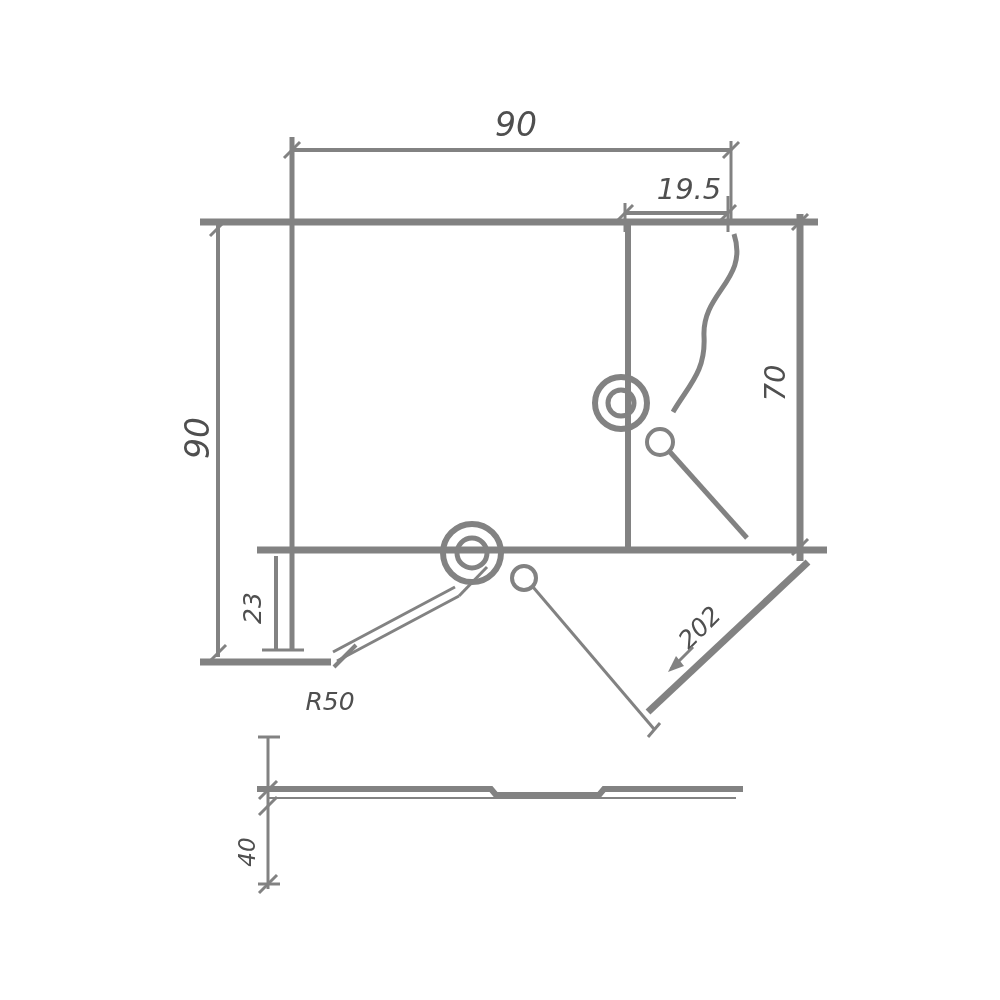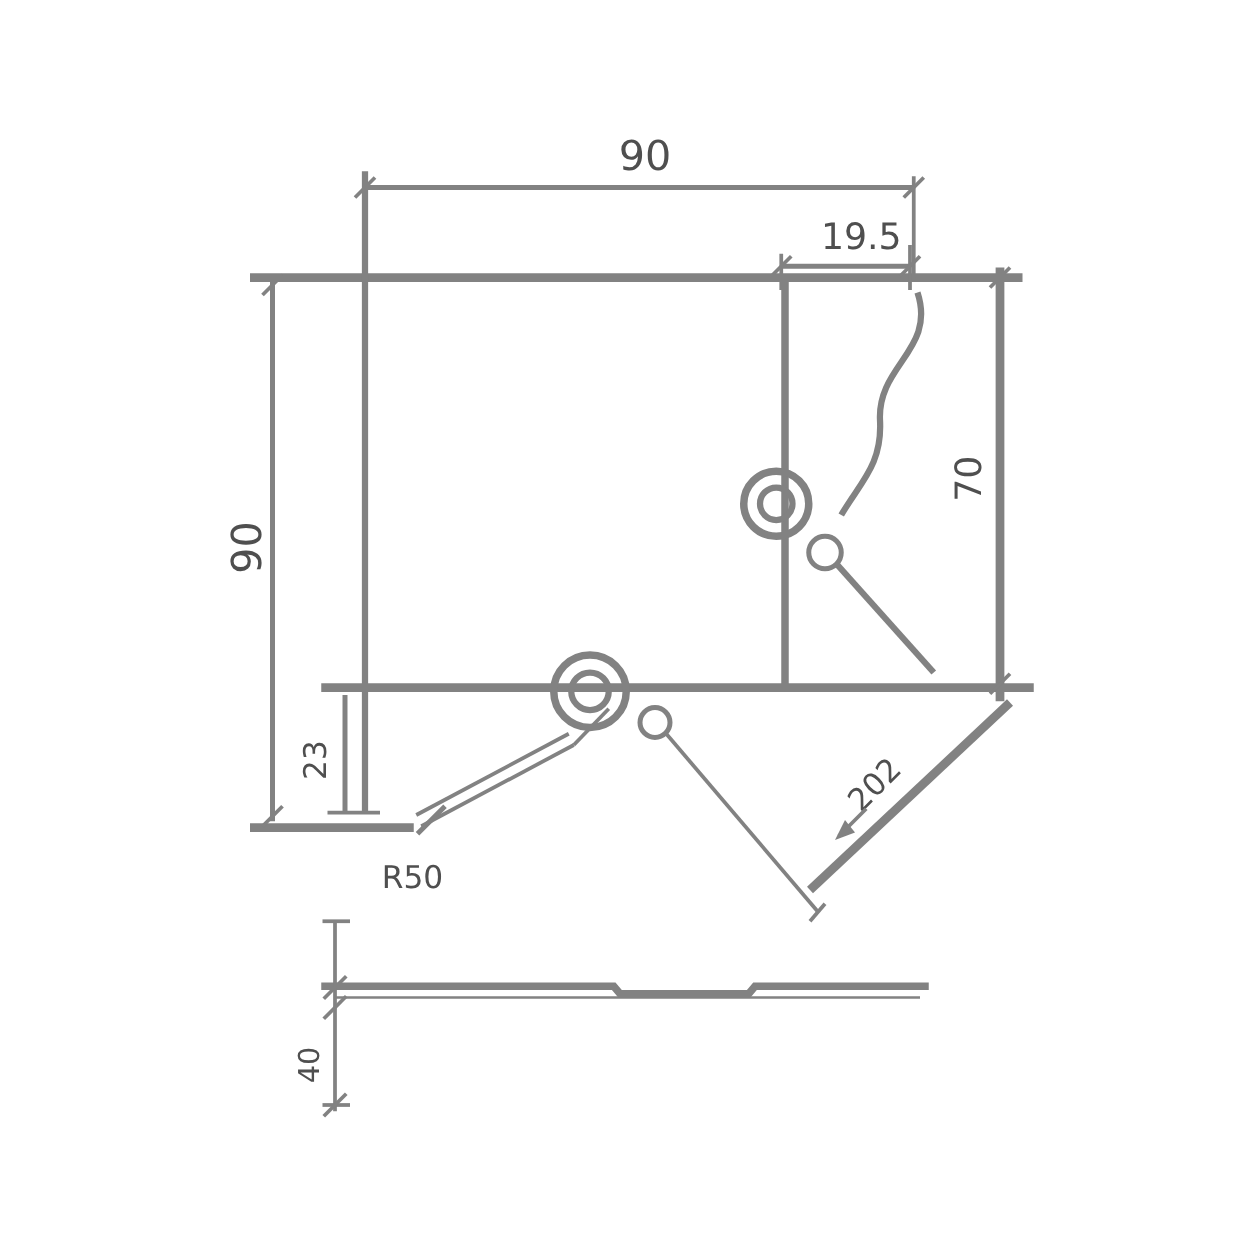--- a/index.html
+++ b/index.html
@@ -1,20 +1,20 @@
 <!DOCTYPE html>
 <html><head>
 <meta charset="utf-8">
 <style>
   html,body{
     margin:0;padding:0;width:1000px;height:1000px;
     background:#ffffff;overflow:hidden;
     font-family:"Liberation Sans", sans-serif;
   }
-  .canvas{position:relative;width:1000px;height:1000px;background:#ffffff;}
+  .canvas{position:relative;width:1000px;height:1000px;background:#ffffff;font-style:italic;}
   svg{position:absolute;left:0;top:0;}
   svg line, svg path, svg circle{stroke:#828282;fill:none;stroke-linecap:butt;}
   svg text{
     fill:#4f4f4f;
     font-family:"DejaVu Sans","Liberation Sans",sans-serif;
     text-anchor:middle;
   }
   .t-lg{font-size:33px;}
   .t-md{font-size:29px;}
   .t-sm{font-size:25px;}

